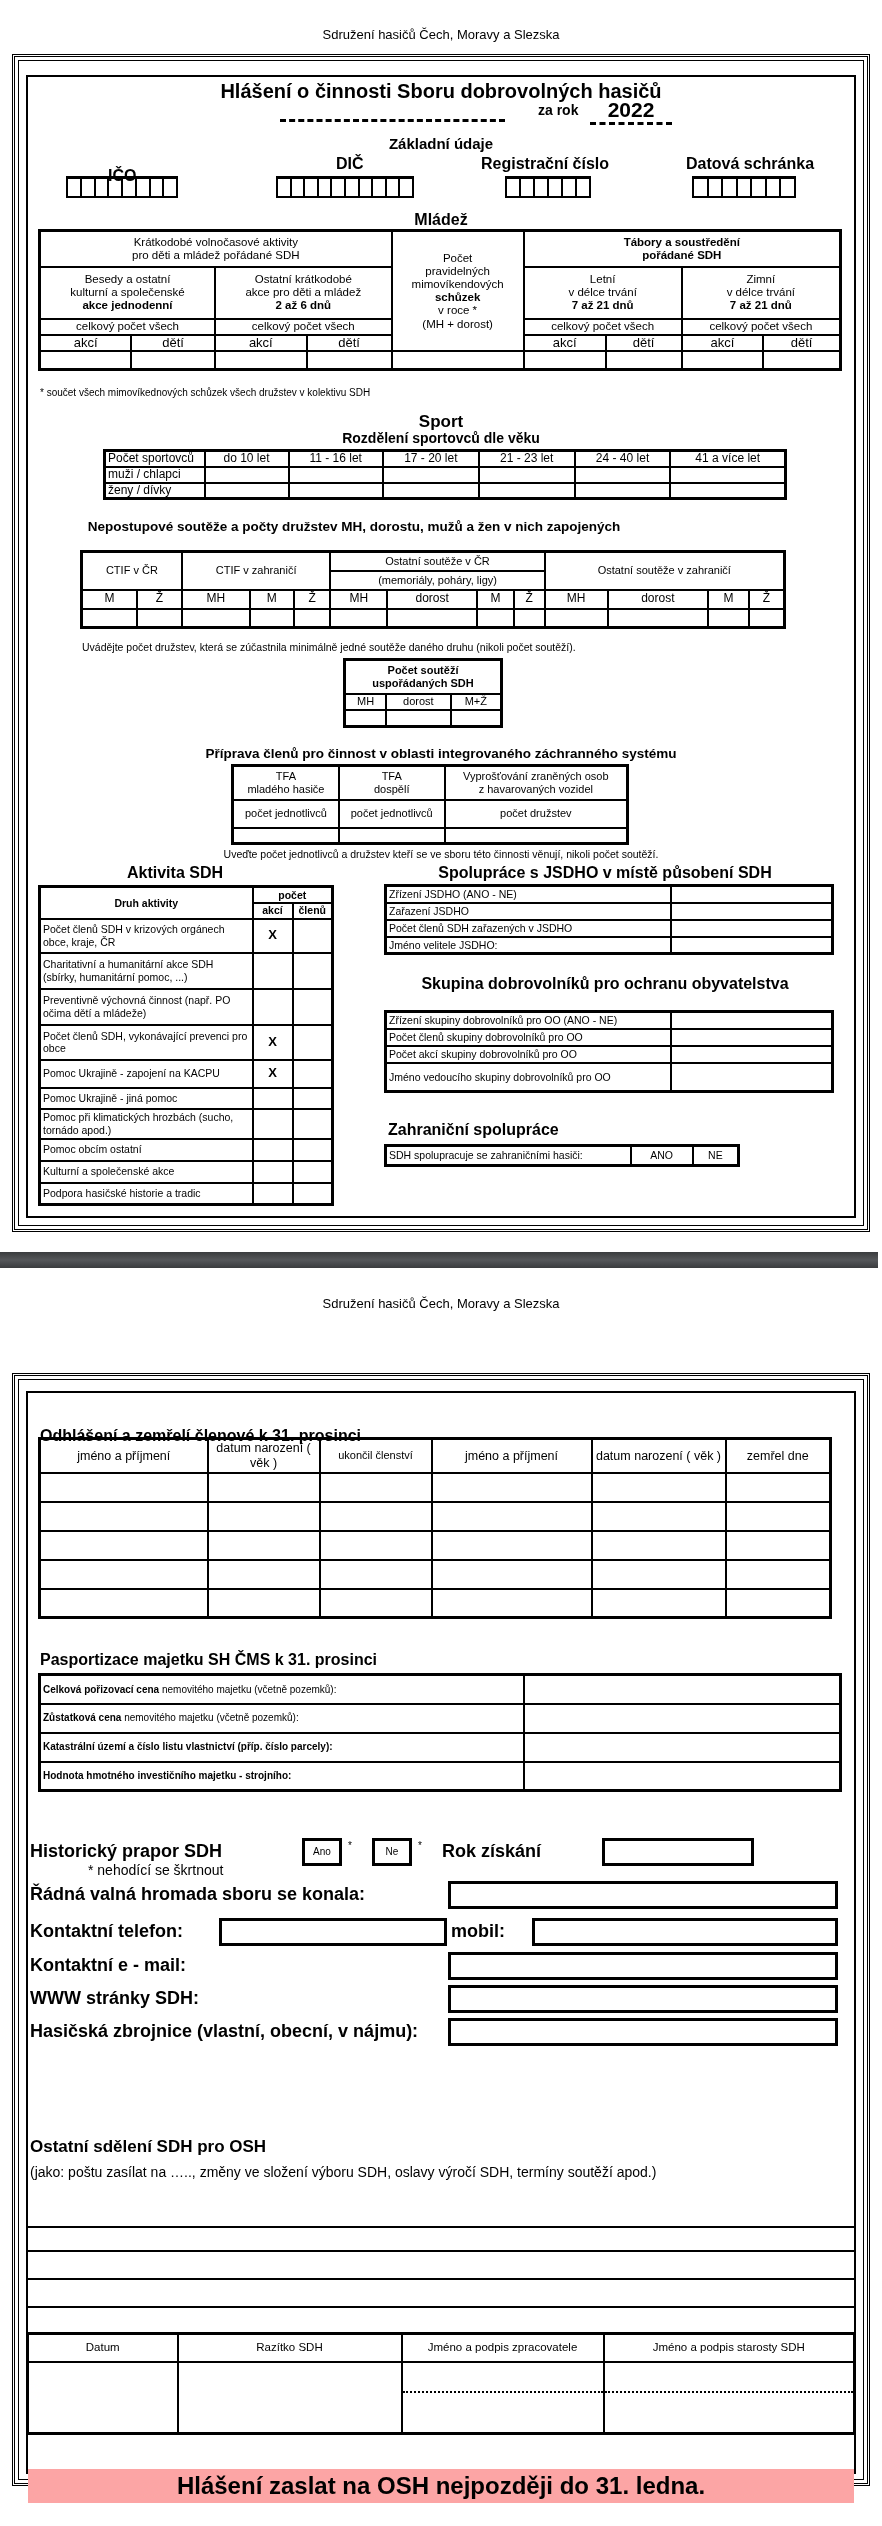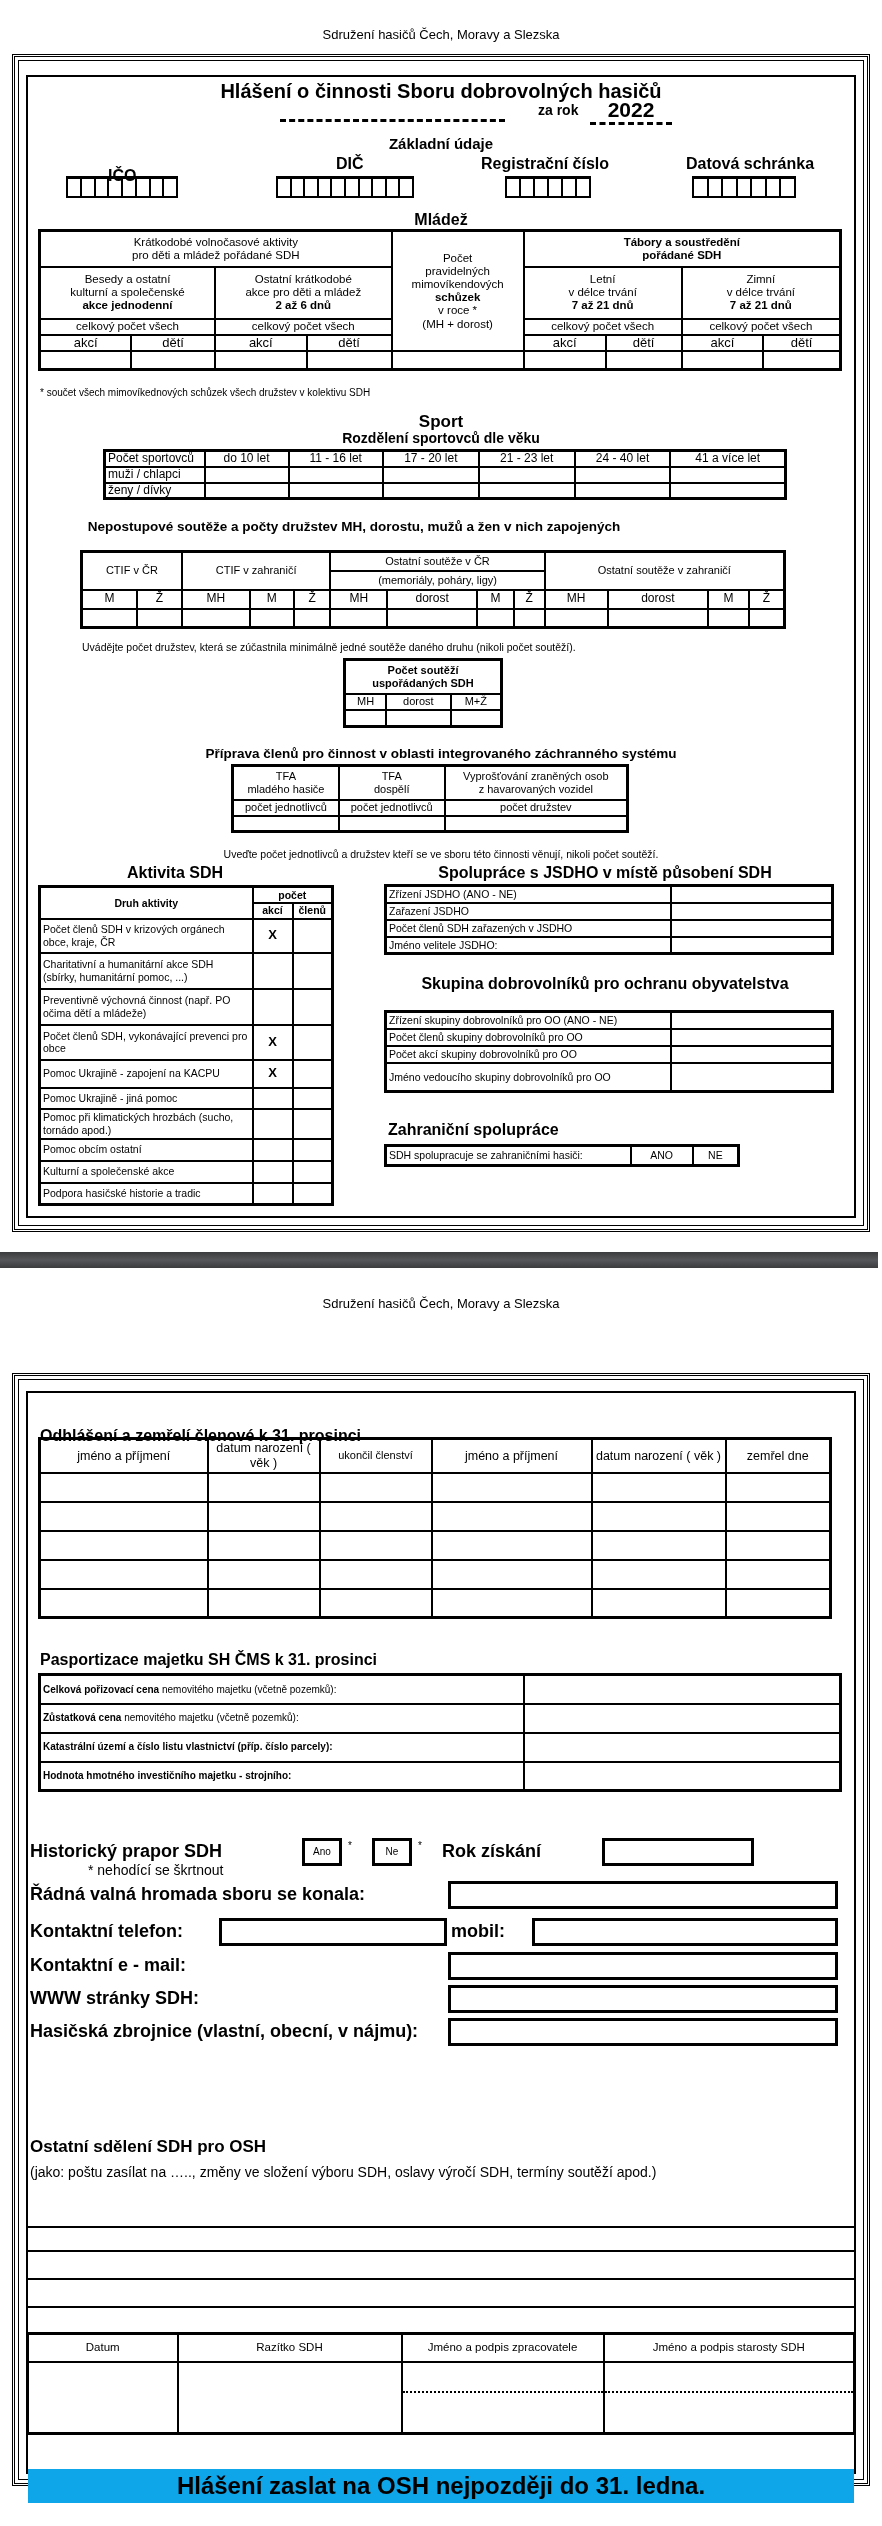--- a/index.html
+++ b/index.html
@@ -263,21 +263,21 @@
         </td>
         <td>
           <div>TFA</div>
           <div>dospělí</div>
         </td>
         <td>
           <div>Vyprošťování zraněných osob</div>
           <div>z havarovaných vozidel</div>
         </td>
       </tr>
-<tr style="height:16px;border-radius:7px;">
+<tr style="height:28px;border-radius:7px;">
         <td>počet jednotlivců</td>
         <td>počet jednotlivců</td>
         <td>počet družstev</td>
       </tr>
 <tr style="height:16px;">
         <td></td>
         <td></td>
         <td></td>
       </tr>
 </tbody>
@@ -528,13 +528,13 @@
         <td style="vertical-align:top;padding:0;">
           <div style="margin-top:28px;border-top:2px dotted #000;"></div>
         </td>
         <td style="vertical-align:top;padding:0;">
           <div style="margin-top:28px;border-top:2px dotted #000;"></div>
         </td>
       </tr>
 </tbody>
   </table>
 
-<div class="abs" style="top:2469px;left:28px;width:826px;height:34px;background:#0ea5e9;text-align:center;font-weight:bold;font-size:24px;line-height:34px;">Hlášení zaslat na OSH nejpozději do 31. ledna.</div>
+<div class="abs" style="top:2469px;left:28px;width:826px;height:34px;background:#fca5a5;text-align:center;font-weight:bold;font-size:24px;line-height:34px;">Hlášení zaslat na OSH nejpozději do 31. ledna.</div>
 
 </body></html>

